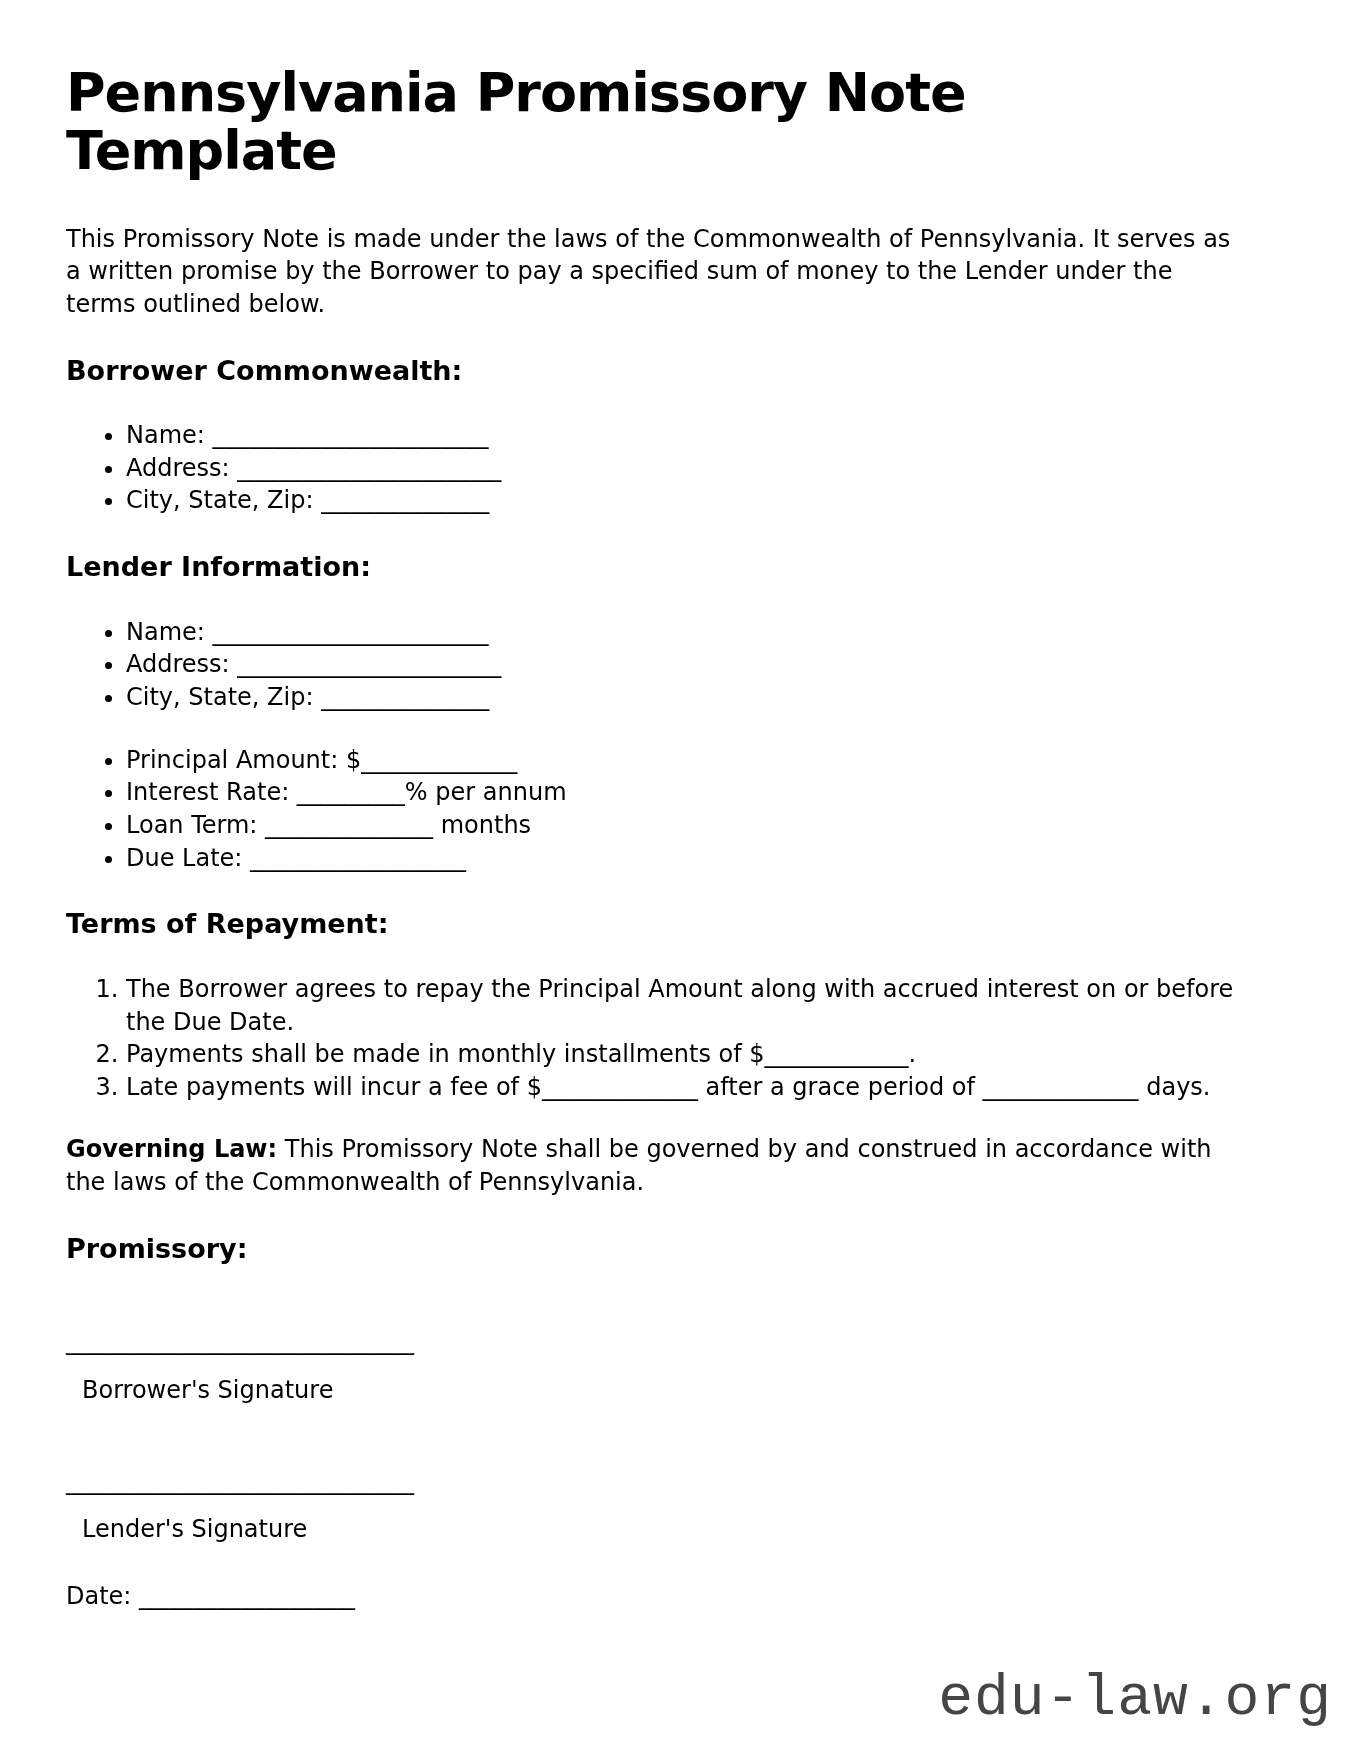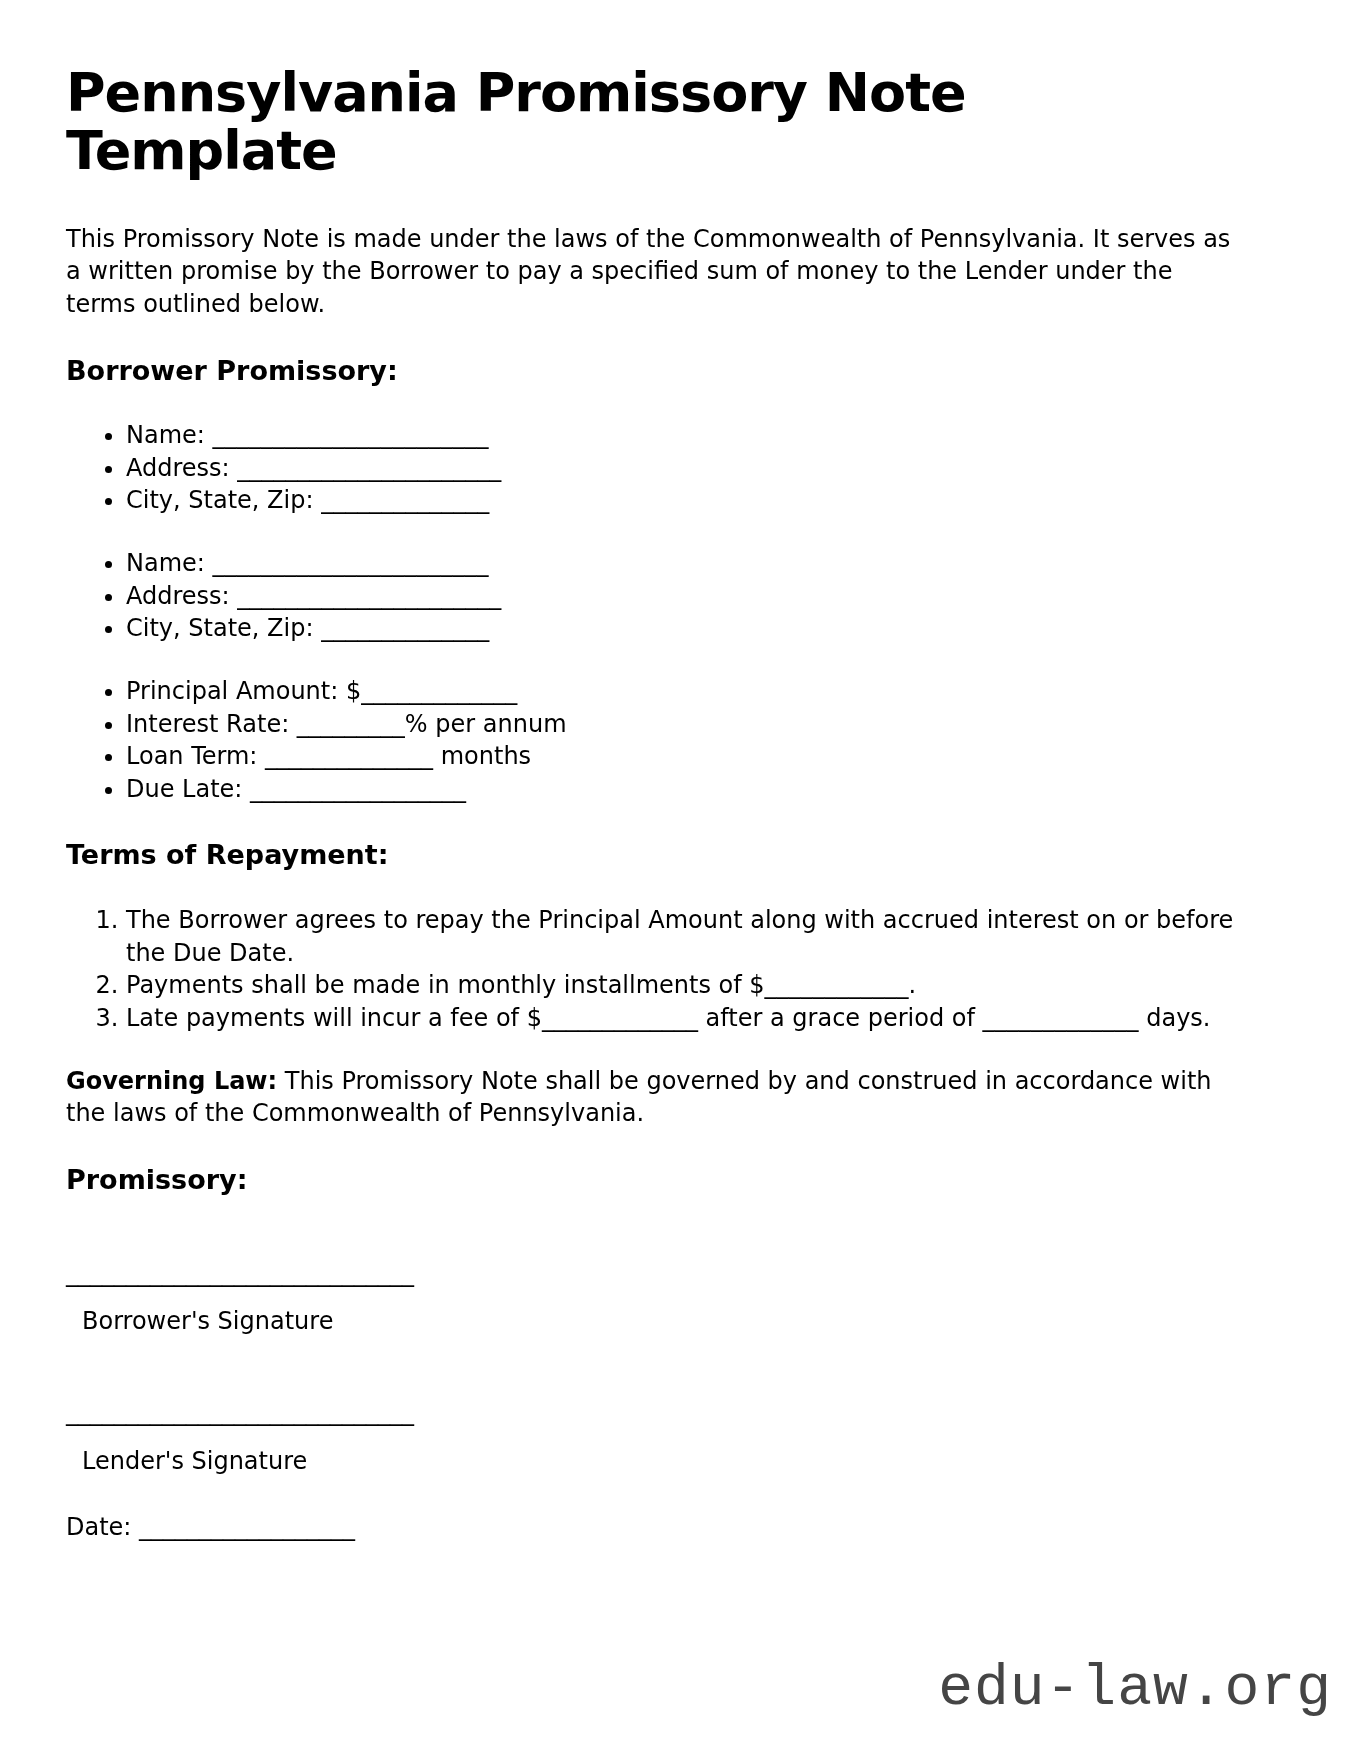--- a/index.html
+++ b/index.html
@@ -60,46 +60,47 @@
   }
   .sig-label {
     margin: 16px;
   }
   .date-line {
     margin: 34px 0 16px 0;
   }
   .watermark {
     position: absolute;
     right: 30px;
-    bottom: 34px;
+    bottom: 24px;
     font-family: "Liberation Mono", "DejaVu Sans Mono", monospace;
     font-size: 58px;
     font-weight: normal;
     color: #454545;
     letter-spacing: 1px;
     white-space: nowrap;
   }
 </style>
 </head>
 <body>
 
 <div class="page">
   <div class="content">
 
     <h1>Pennsylvania Promissory Note Template</h1>
 
     <p>This Promissory Note is made under the laws of the Commonwealth of Pennsylvania. It serves as a written promise by the Borrower to pay a specified sum of money to the Lender under the terms outlined below.</p>
 
-    <h2>Borrower Promissory:</h2>
+    <h2>Borrower Commonwealth:</h2>
     <ul>
       <li>Name: _______________________</li>
       <li>Address: ______________________</li>
       <li>City, State, Zip: ______________</li>
     </ul>
 
+    <h2>Lender Information:</h2>
     <ul>
       <li>Name: _______________________</li>
       <li>Address: ______________________</li>
       <li>City, State, Zip: ______________</li>
     </ul>
 
     <ul>
       <li>Principal Amount: $_____________</li>
       <li>Interest Rate: _________% per annum</li>
       <li>Loan Term: ______________ months</li>

